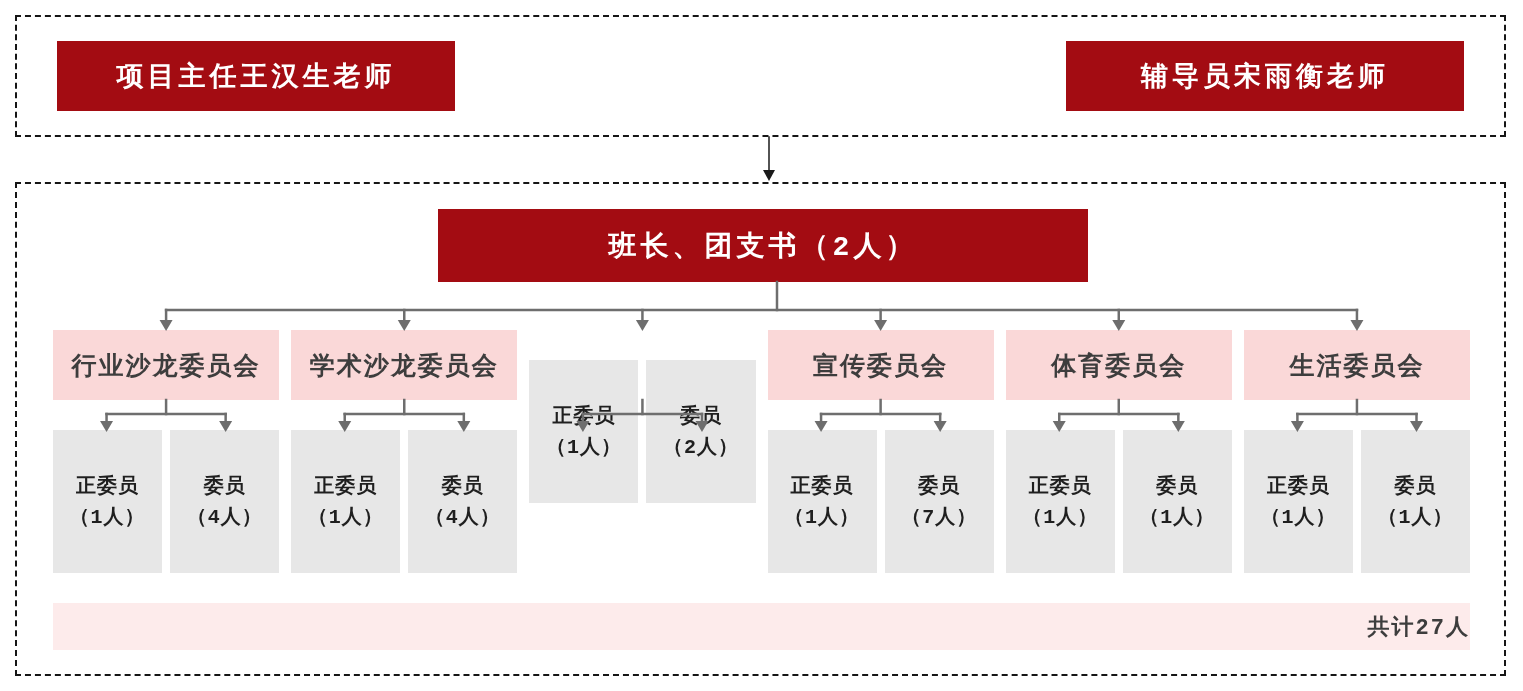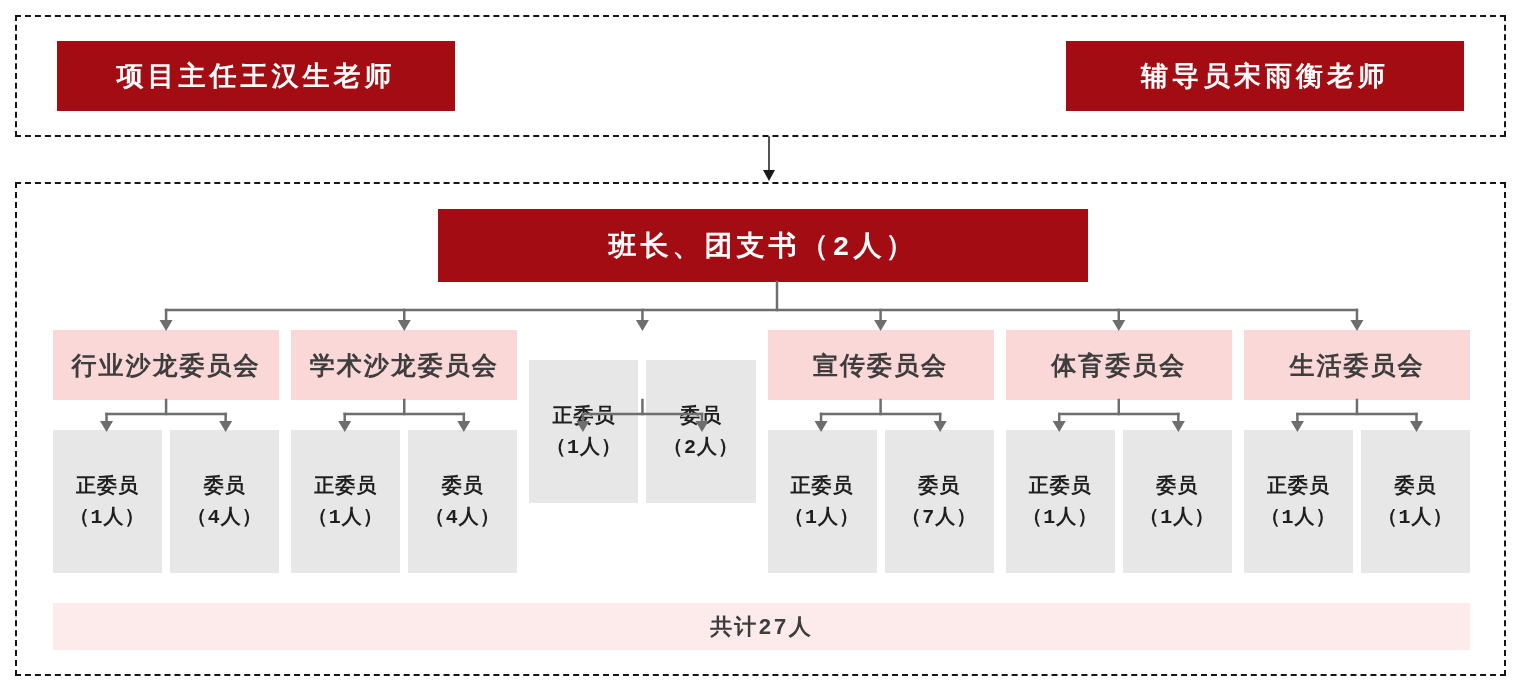--- a/index.html
+++ b/index.html
@@ -58,21 +58,21 @@
     background:var(--sub_gray,#E7E7E7);
     color:var(--text_black,#1F1F1F);
     display:flex;flex-direction:column;align-items:center;justify-content:center;
     font-size:20px;font-weight:bold;line-height:1.55;letter-spacing:1px;
     white-space:nowrap;
   }
   #total-bar{
     position:absolute;left:36px;top:419px;width:1417px;height:47px;
     background:var(--total_pink,#FDEBEB);
     color:var(--text_dark,#3D3D3D);
-    display:flex;align-items:center;justify-content:center;
+    display:flex;align-items:center;justify-content:flex-end;
     font-size:22px;font-weight:bold;letter-spacing:2px;
   }
   #connector-svg{
     position:absolute;left:0;top:0;width:1523px;height:691px;
     pointer-events:none;
   }
 </style>
 </head>
 <body>
 

